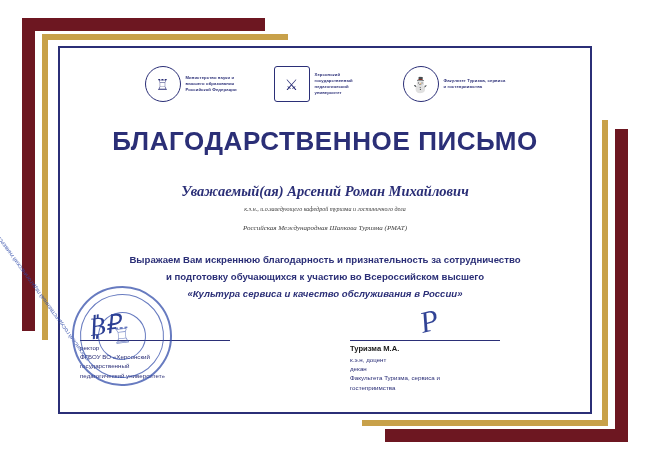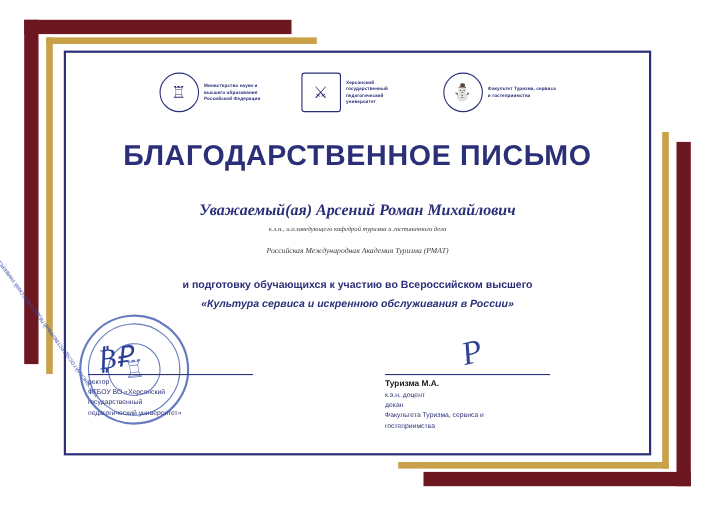--- a/index.html
+++ b/index.html
@@ -195,25 +195,26 @@
         </div>
         <div class="logo-text">Факультет Туризма, сервиса и гостеприимства</div>
       </div>
 
     </div>
 
     <div class="title">БЛАГОДАРСТВЕННОЕ ПИСЬМО</div>
 
     <div class="recipient">Уважаемый(ая) Арсений Роман Михайлович</div>
     <div class="recipient-role">к.э.н., и.о.заведующего кафедрой туризма и гостиничного дела</div>
-    <div class="recipient-org">Российская Международная Академия Туризма (РМАТ)</div>
+    <div class="recipient-org">Российская Международная Шапкова Туризма (РМАТ)</div>
 
     <div class="body-text">
+      <div>Выражаем Вам искреннюю благодарность и признательность за сотрудничество</div>
       <div>и подготовку обучающихся к участию во Всероссийском высшего</div>
-      <div class="quoted">«Культура сервиса и искреннюю обслуживания в России»</div>
+      <div class="quoted">«Культура сервиса и качество обслуживания в России»</div>
     </div>
 
     <div class="sign-row">
 
       <div class="sign-col">
         <div class="sign-line">
           <div class="scribble">₿₽</div>
         </div>
         <div class="sign-desc">
           <div>ректор</div>

